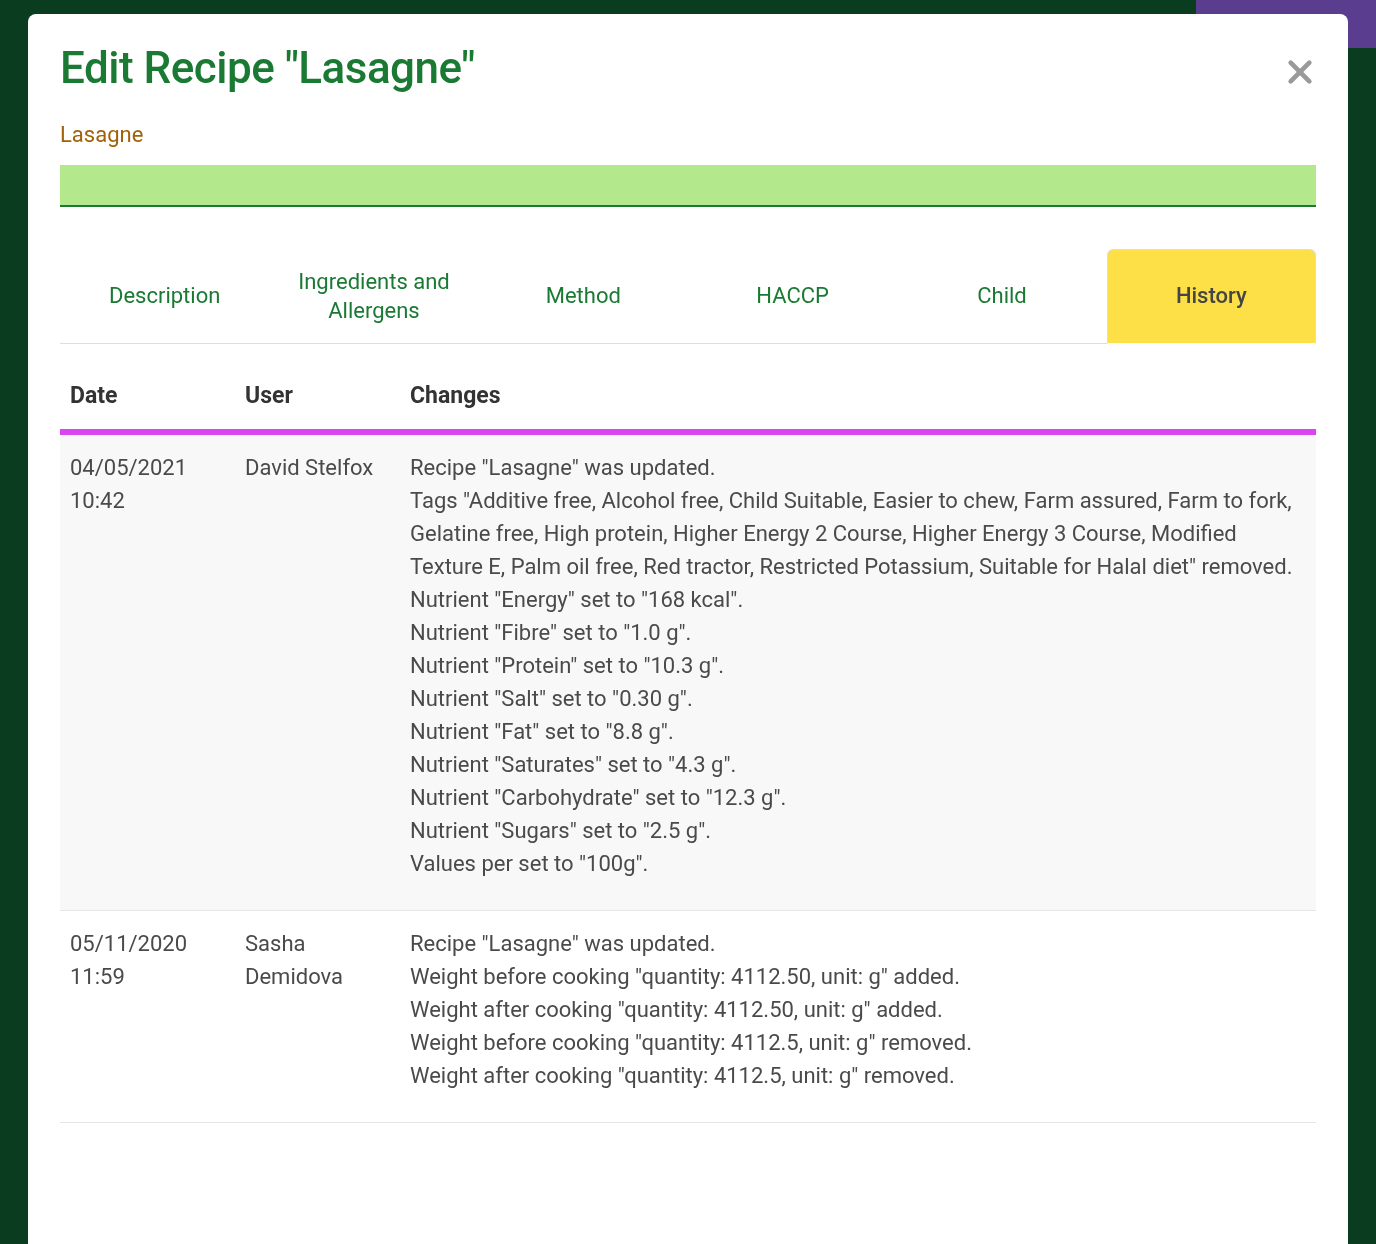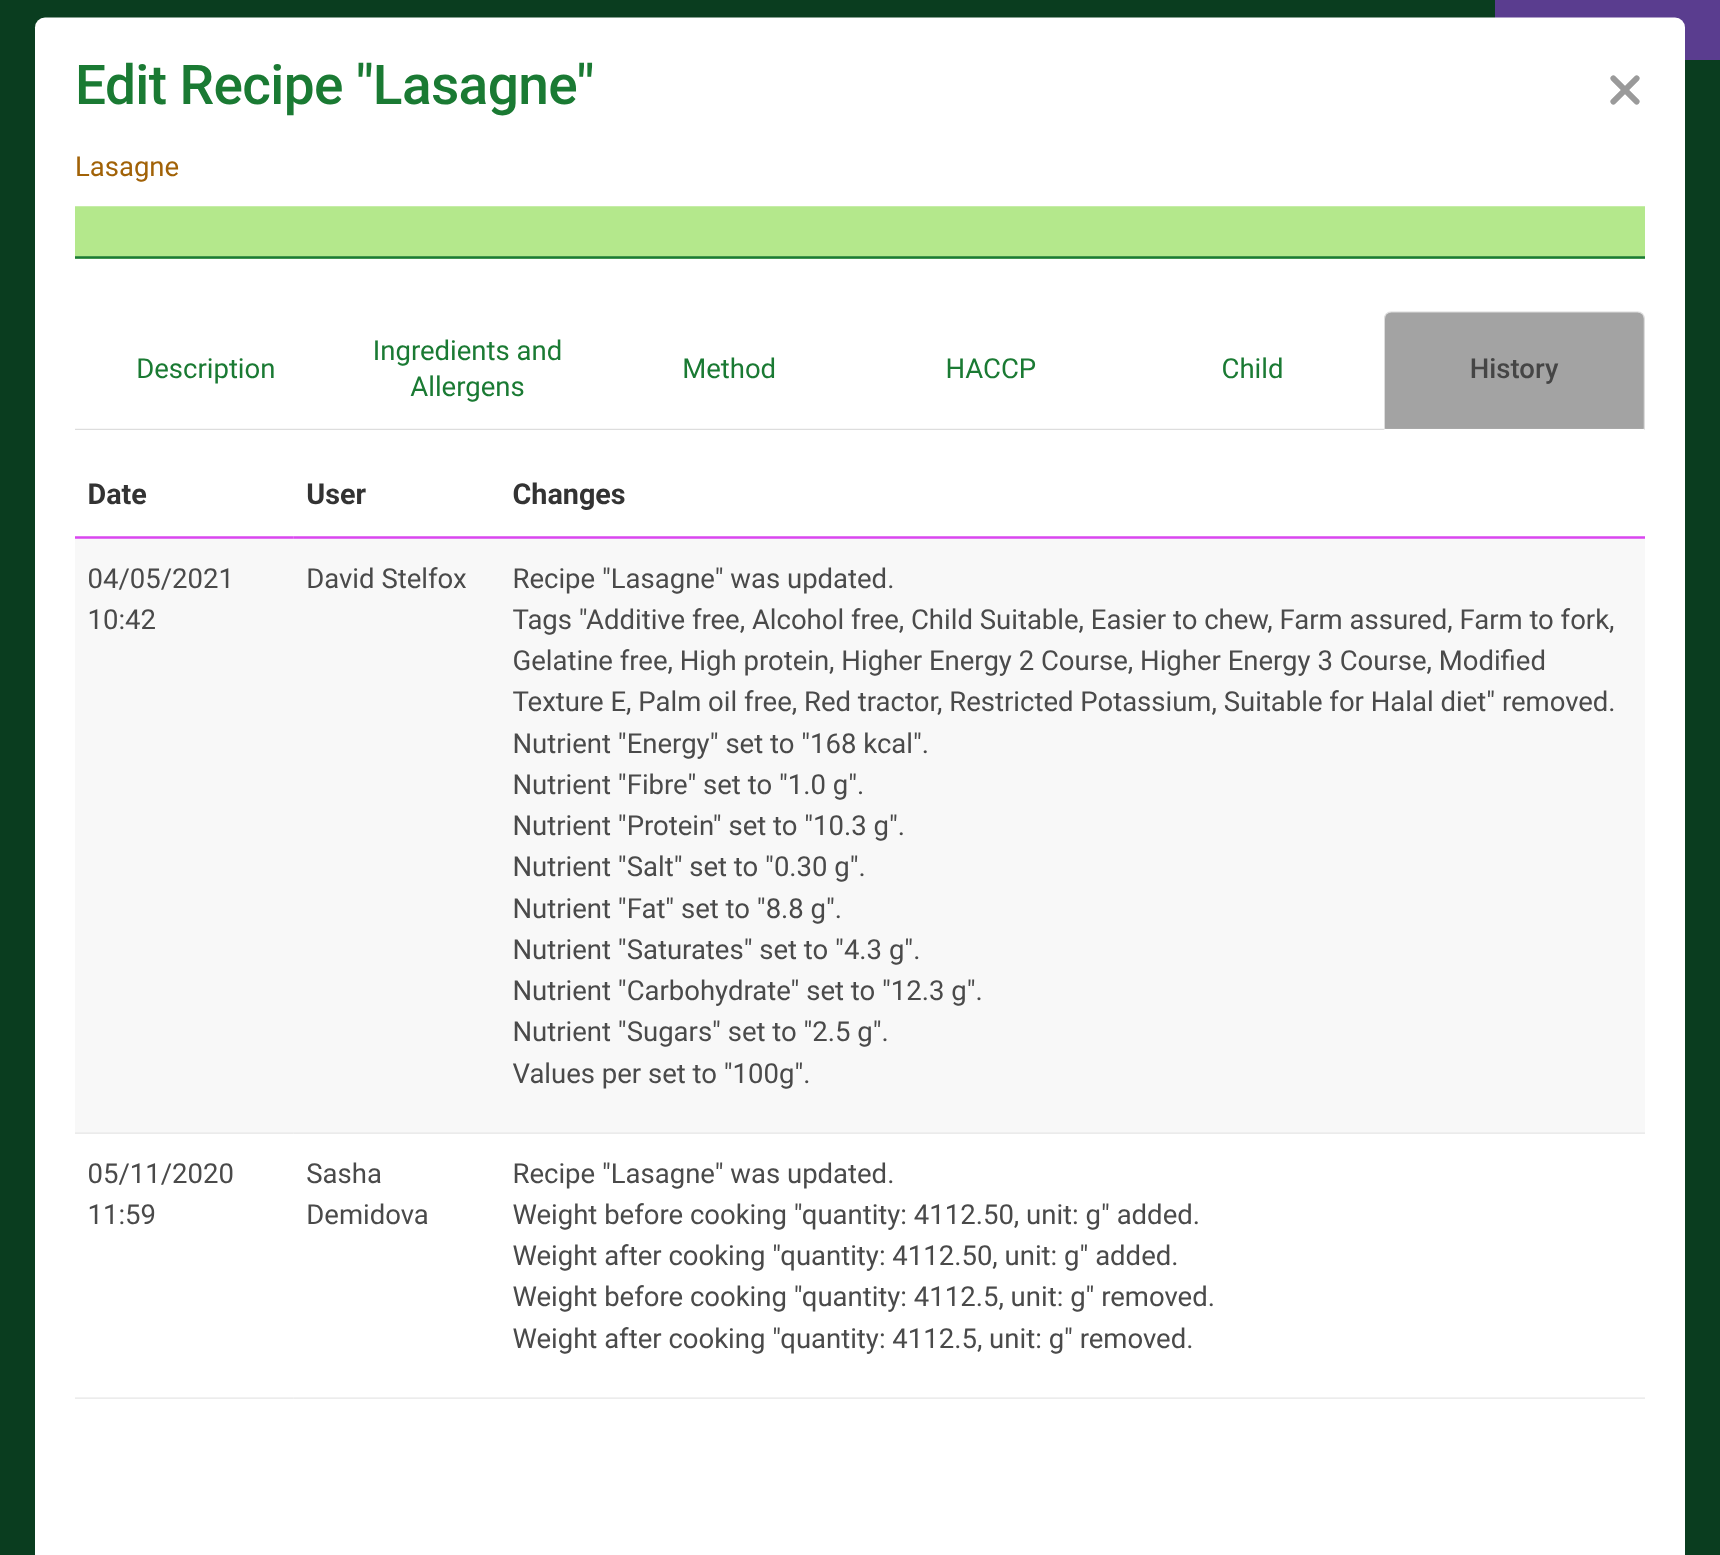--- a/index.html
+++ b/index.html
@@ -83,36 +83,36 @@
       justify-content: center;
       line-height: 1.3;
     }
     .tab.active {
       color: #454545;
       font-weight: 500;
       border: 1px solid #ddd;
       border-bottom: 1px solid #fff;
       border-radius: 6px 6px 0 0;
       margin-bottom: -1px;
-      background: #a3a3a3;
+      background: #fde047;
     }
     .table-container {
       margin: 0 32px;
     }
     .history-table {
       width: 100%;
       border-collapse: collapse;
     }
     .history-table thead th {
       text-align: left;
       font-size: 23px;
       font-weight: 700;
       color: #333;
       padding: 22px 10px 20px 10px;
-      border-bottom: 2px solid #d946ef;
+      border-bottom: 6px solid #d946ef;
     }
     .history-table tbody tr {
       border-bottom: 1px solid #e6e6e6;
     }
     .history-table tbody tr:nth-child(odd) {
       background: #f8f8f8;
     }
     .history-table tbody tr:nth-child(even) {
       background: #ffffff;
     }

